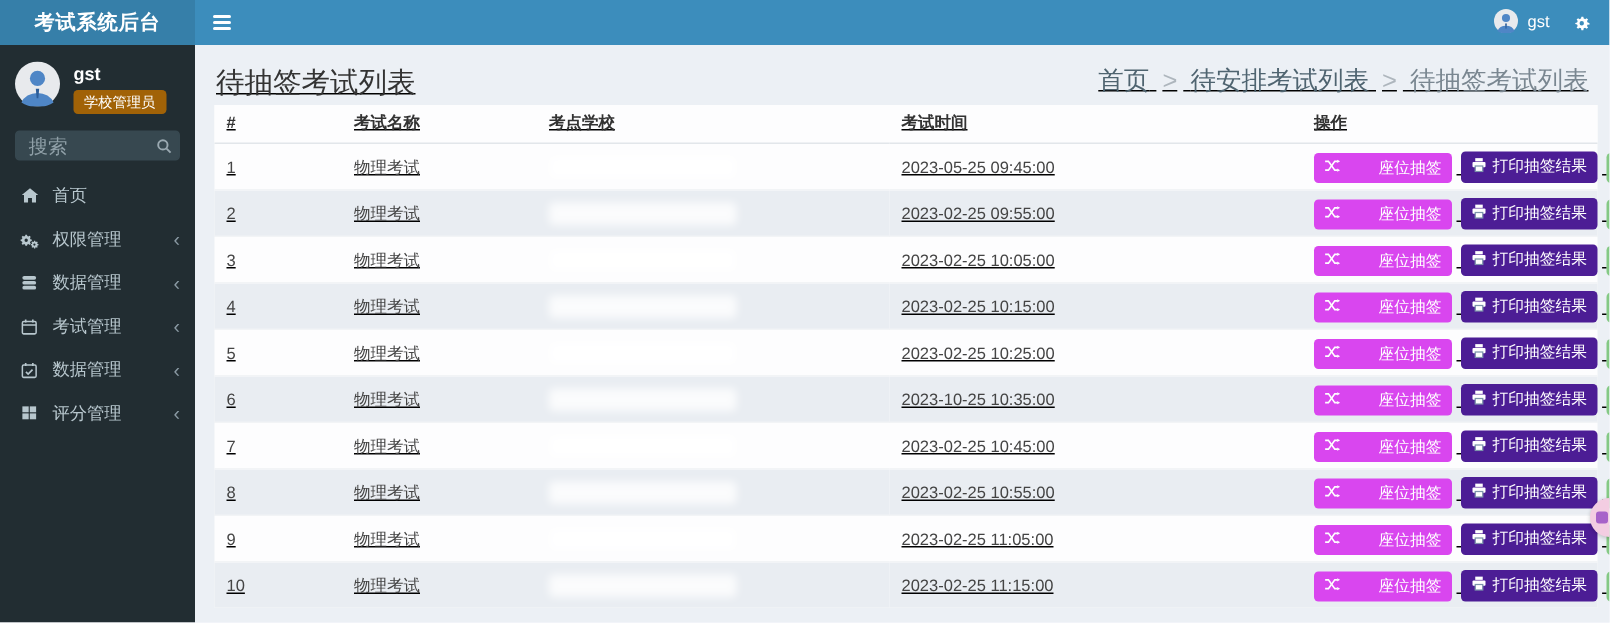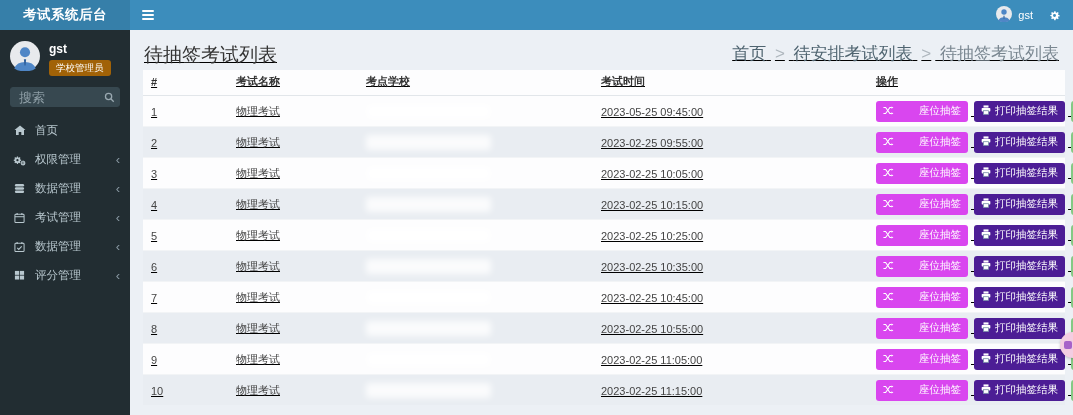--- a/index.html
+++ b/index.html
@@ -381,21 +381,21 @@
                 </svg></span>
         <span>查看</span>
       </button>
     </td>
   </tr>
 
   <tr>
     <td>6</td>
     <td>物理考试</td>
     <td><span class="redaction"></span></td>
-    <td>2023-02-25 10:35:00</td>
+    <td>2023-10-25 10:35:00</td>
     <td class="ops">
       <button class="btn btn-draw">
         <span><svg width="11" height="9" viewBox="0 0 13 10" fill="none" stroke="#fff" stroke-width="1.3">
                   <path d="M0.5 1.5h2.6l5 7h2.2"></path>
                   <path d="M0.5 8.5h2.6l5-7h2.2"></path>
                   <path d="M10 0.2l2.3 1.3L10 2.8z" fill="#fff" stroke="none"></path>
                   <path d="M10 7.2l2.3 1.3L10 9.8z" fill="#fff" stroke="none"></path>
                 </svg></span>
         <span>座位抽签</span>
       </button>

